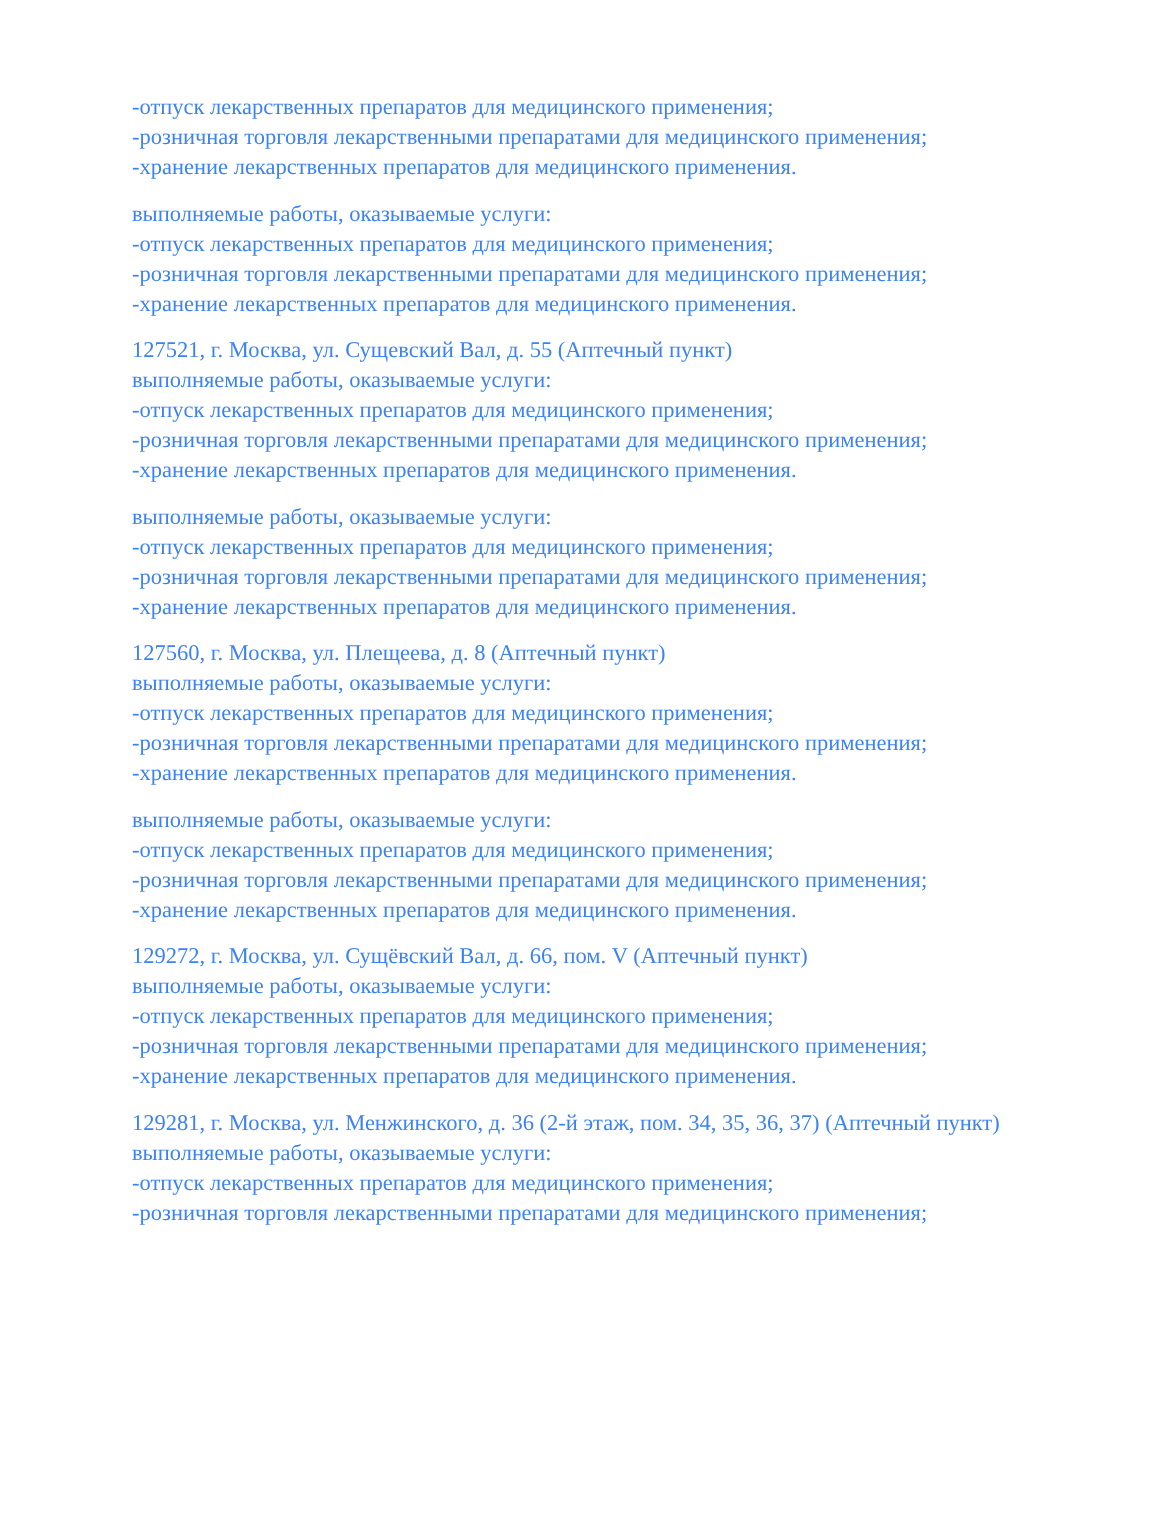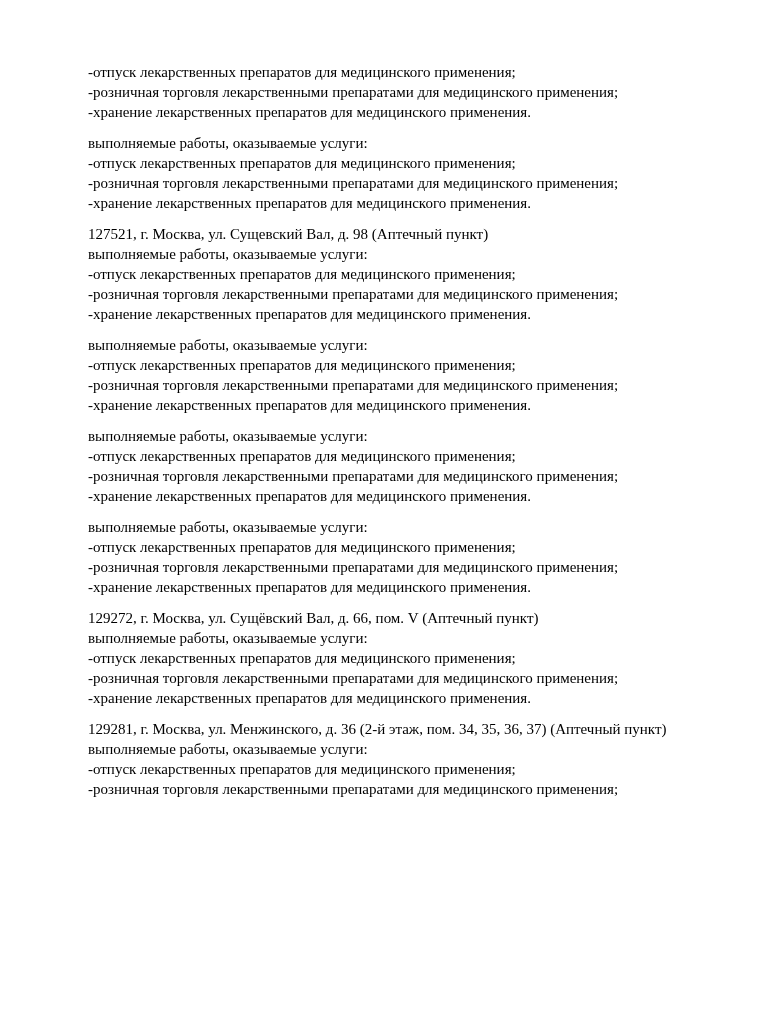--- a/index.html
+++ b/index.html
@@ -13,21 +13,21 @@
     overflow: hidden;
   }
   .doc-page {
     box-sizing: border-box;
     width: 769px;
     height: 1024px;
     padding: 62px 8px 0 88px;
     font-family: "Liberation Serif", "DejaVu Serif", serif;
     font-size: 15px;
     line-height: 20px;
-    color: #000000;
+    color: #3b82f6;
   }
   .block {
     margin: 0 0 11px 0;
   }
   .block:last-child {
     margin-bottom: 10px;
   }
   .doc-line {
     margin: 0;
     padding: 0;
@@ -46,35 +46,36 @@
   </div>
 
   <div class="block">
     <p class="doc-line">выполняемые работы, оказываемые услуги:</p>
     <p class="doc-line">-отпуск лекарственных препаратов для медицинского применения;</p>
     <p class="doc-line">-розничная торговля лекарственными препаратами для медицинского применения;</p>
     <p class="doc-line">-хранение лекарственных препаратов для медицинского применения.</p>
   </div>
 
   <div class="block">
-    <p class="doc-line">127521, г. Москва, ул. Сущевский Вал, д. 98 (Аптечный пункт)</p>
+    <p class="doc-line">127521, г. Москва, ул. Сущевский Вал, д. 55 (Аптечный пункт)</p>
     <p class="doc-line">выполняемые работы, оказываемые услуги:</p>
     <p class="doc-line">-отпуск лекарственных препаратов для медицинского применения;</p>
     <p class="doc-line">-розничная торговля лекарственными препаратами для медицинского применения;</p>
     <p class="doc-line">-хранение лекарственных препаратов для медицинского применения.</p>
   </div>
 
   <div class="block">
     <p class="doc-line">выполняемые работы, оказываемые услуги:</p>
     <p class="doc-line">-отпуск лекарственных препаратов для медицинского применения;</p>
     <p class="doc-line">-розничная торговля лекарственными препаратами для медицинского применения;</p>
     <p class="doc-line">-хранение лекарственных препаратов для медицинского применения.</p>
   </div>
 
   <div class="block">
+    <p class="doc-line">127560, г. Москва, ул. Плещеева, д. 8 (Аптечный пункт)</p>
     <p class="doc-line">выполняемые работы, оказываемые услуги:</p>
     <p class="doc-line">-отпуск лекарственных препаратов для медицинского применения;</p>
     <p class="doc-line">-розничная торговля лекарственными препаратами для медицинского применения;</p>
     <p class="doc-line">-хранение лекарственных препаратов для медицинского применения.</p>
   </div>
 
   <div class="block">
     <p class="doc-line">выполняемые работы, оказываемые услуги:</p>
     <p class="doc-line">-отпуск лекарственных препаратов для медицинского применения;</p>
     <p class="doc-line">-розничная торговля лекарственными препаратами для медицинского применения;</p>

